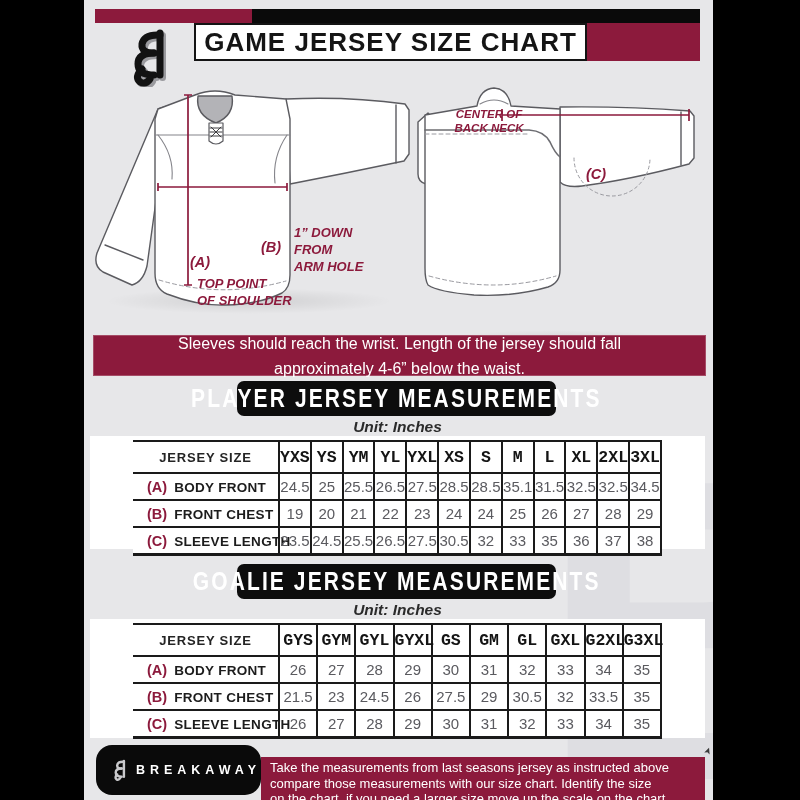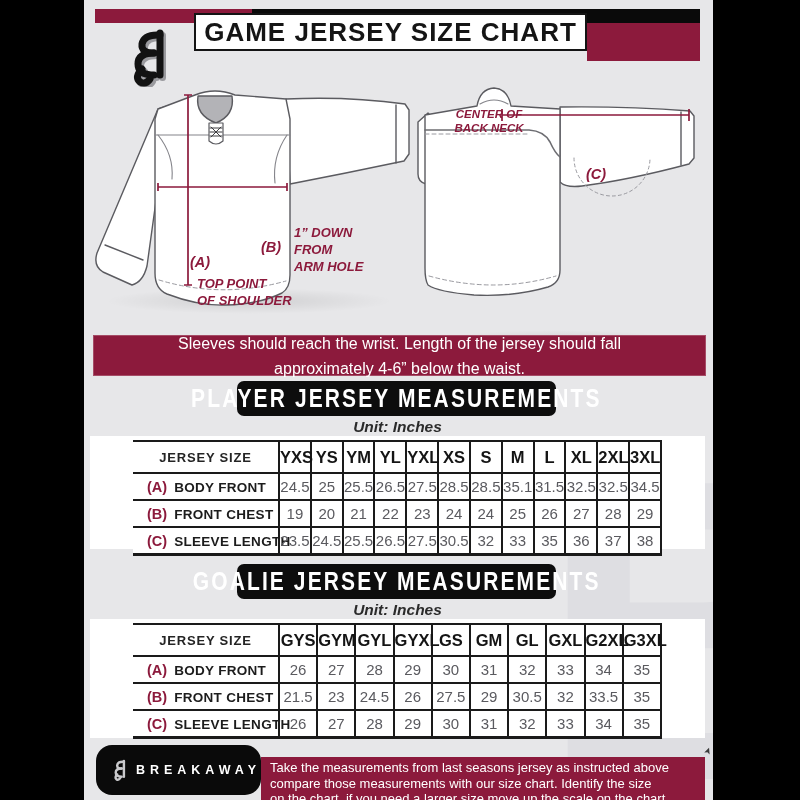--- a/index.html
+++ b/index.html
@@ -4,21 +4,21 @@
 <style>
   html,body{margin:0;padding:0;background:#000;}
   .stage{position:relative;width:800px;height:800px;background:#000;overflow:hidden;
          font-family:"Liberation Sans", sans-serif;}
   .content{position:absolute;left:84px;top:0;width:629px;height:800px;
            background:#e7e7e9;overflow:hidden;}
   .abs{position:absolute;}
   
   .topbar-maroon{left:11px;top:9px;width:157px;height:14px;background:#8c1a3c;z-index:4;}
   .topbar-black{left:168px;top:9px;width:448px;height:14px;background:#0a0a0a;z-index:4;}
-  .title-box{left:110px;top:13px;width:393px;height:38px;background:#fff;border:2px solid #141414;
+  .title-box{left:110px;top:23px;width:393px;height:38px;background:#fff;border:2px solid #141414;
              display:flex;align-items:center;justify-content:center;z-index:4;box-sizing:border-box;}
   .title-box span{font-size:26px;font-weight:bold;letter-spacing:1px;color:#151515;}
   .title-maroon{left:503px;top:23px;width:113px;height:38px;background:#8c1a3c;z-index:4;}
   .logo-header{left:44px;top:27px;z-index:5;}
   
   .ann{color:#8c1a3c;font-style:italic;z-index:3;margin-top:48px;}
   .ann-code{font-size:14.5px;font-weight:bold;}
   .ann-note{font-size:13px;font-weight:bold;line-height:17px;}
   .c-note{left:352px;top:59px;width:106px;text-align:center;font-size:11.5px;line-height:14px;font-weight:bold;}
   
@@ -31,21 +31,21 @@
   .section-banner span{color:#fff;font-size:25px;font-weight:bold;letter-spacing:2.5px;
                        transform:scaleX(0.84);white-space:nowrap;}
   .unit{width:529px;left:49px;text-align:center;font-size:15.5px;font-style:italic;
         font-weight:bold;color:#2b2b2b;z-index:3;}
   
   .table-bg{left:6px;width:615px;background:#fff;z-index:2;}
   table.meas{position:absolute;left:49px;width:529px;border-collapse:collapse;table-layout:fixed;z-index:3;}
   table.meas td, table.meas th{border-top:2px solid #1a1a1a;border-bottom:2px solid #1a1a1a;
         text-align:center;vertical-align:middle;padding:0;background:#fff;}
   table.meas th{border-left:2px solid #1a1a1a;border-right:2px solid #1a1a1a;
-        font-size:16.5px;font-weight:bold;color:#141414;height:30px;}
+        font-size:16.5px;font-weight:bold;color:#141414;height:30px;font-family:Liberation Mono, monospace;}
   table.meas td.val{border-left:2px solid #1a1a1a;border-right:2px solid #1a1a1a;
         font-size:15px;color:#5a5a5f;height:25px;}
   table.meas td.corner{font-size:13px;letter-spacing:0.8px;color:#242424;font-weight:bold;}
   table.meas td.rowlabel{text-align:left;padding-left:14px;white-space:nowrap;}
   table.meas tr:last-child td{border-bottom:3px solid #1a1a1a;}
   .code{color:#8c1a3c;font-weight:bold;font-size:14.5px;margin-right:7px;}
   .lbl{color:#1c1c1c;font-weight:bold;font-size:13.5px;letter-spacing:0.3px;}
   
   .footer-black{left:12px;top:745px;width:165px;height:50px;background:#0a0a0a;z-index:4;
                 display:flex;align-items:center;padding-left:16px;box-sizing:border-box;gap:9px;border-radius:16px;}

